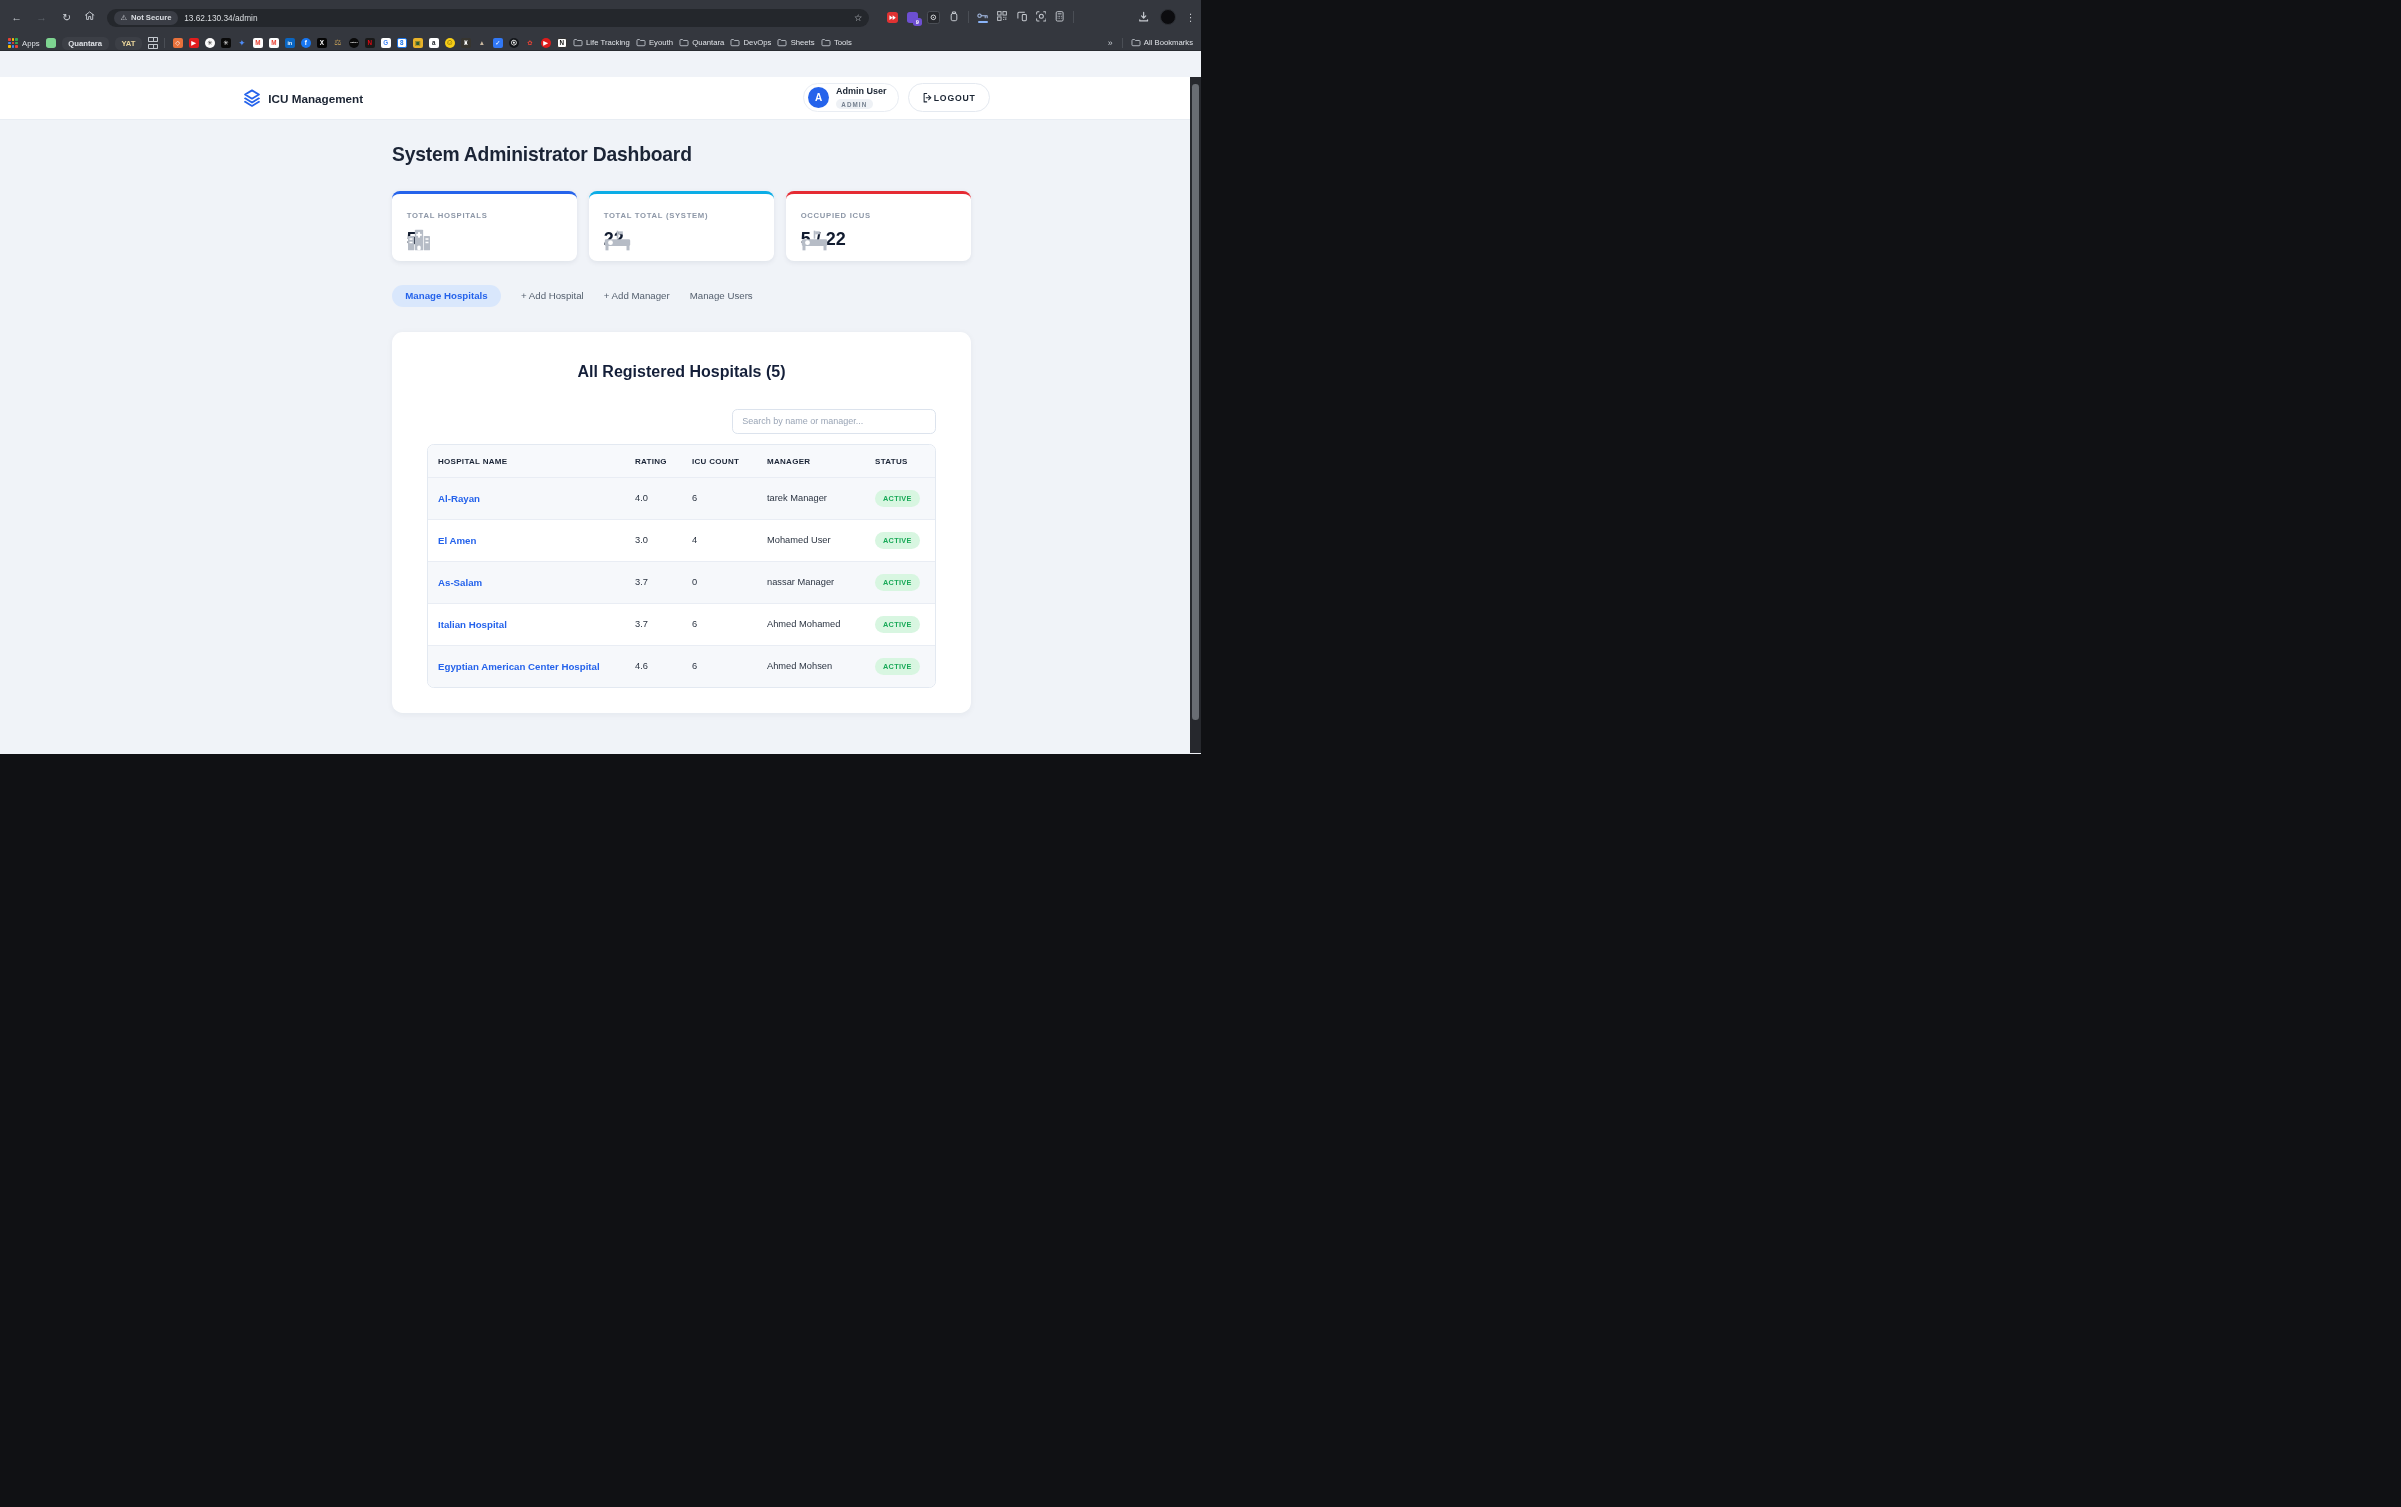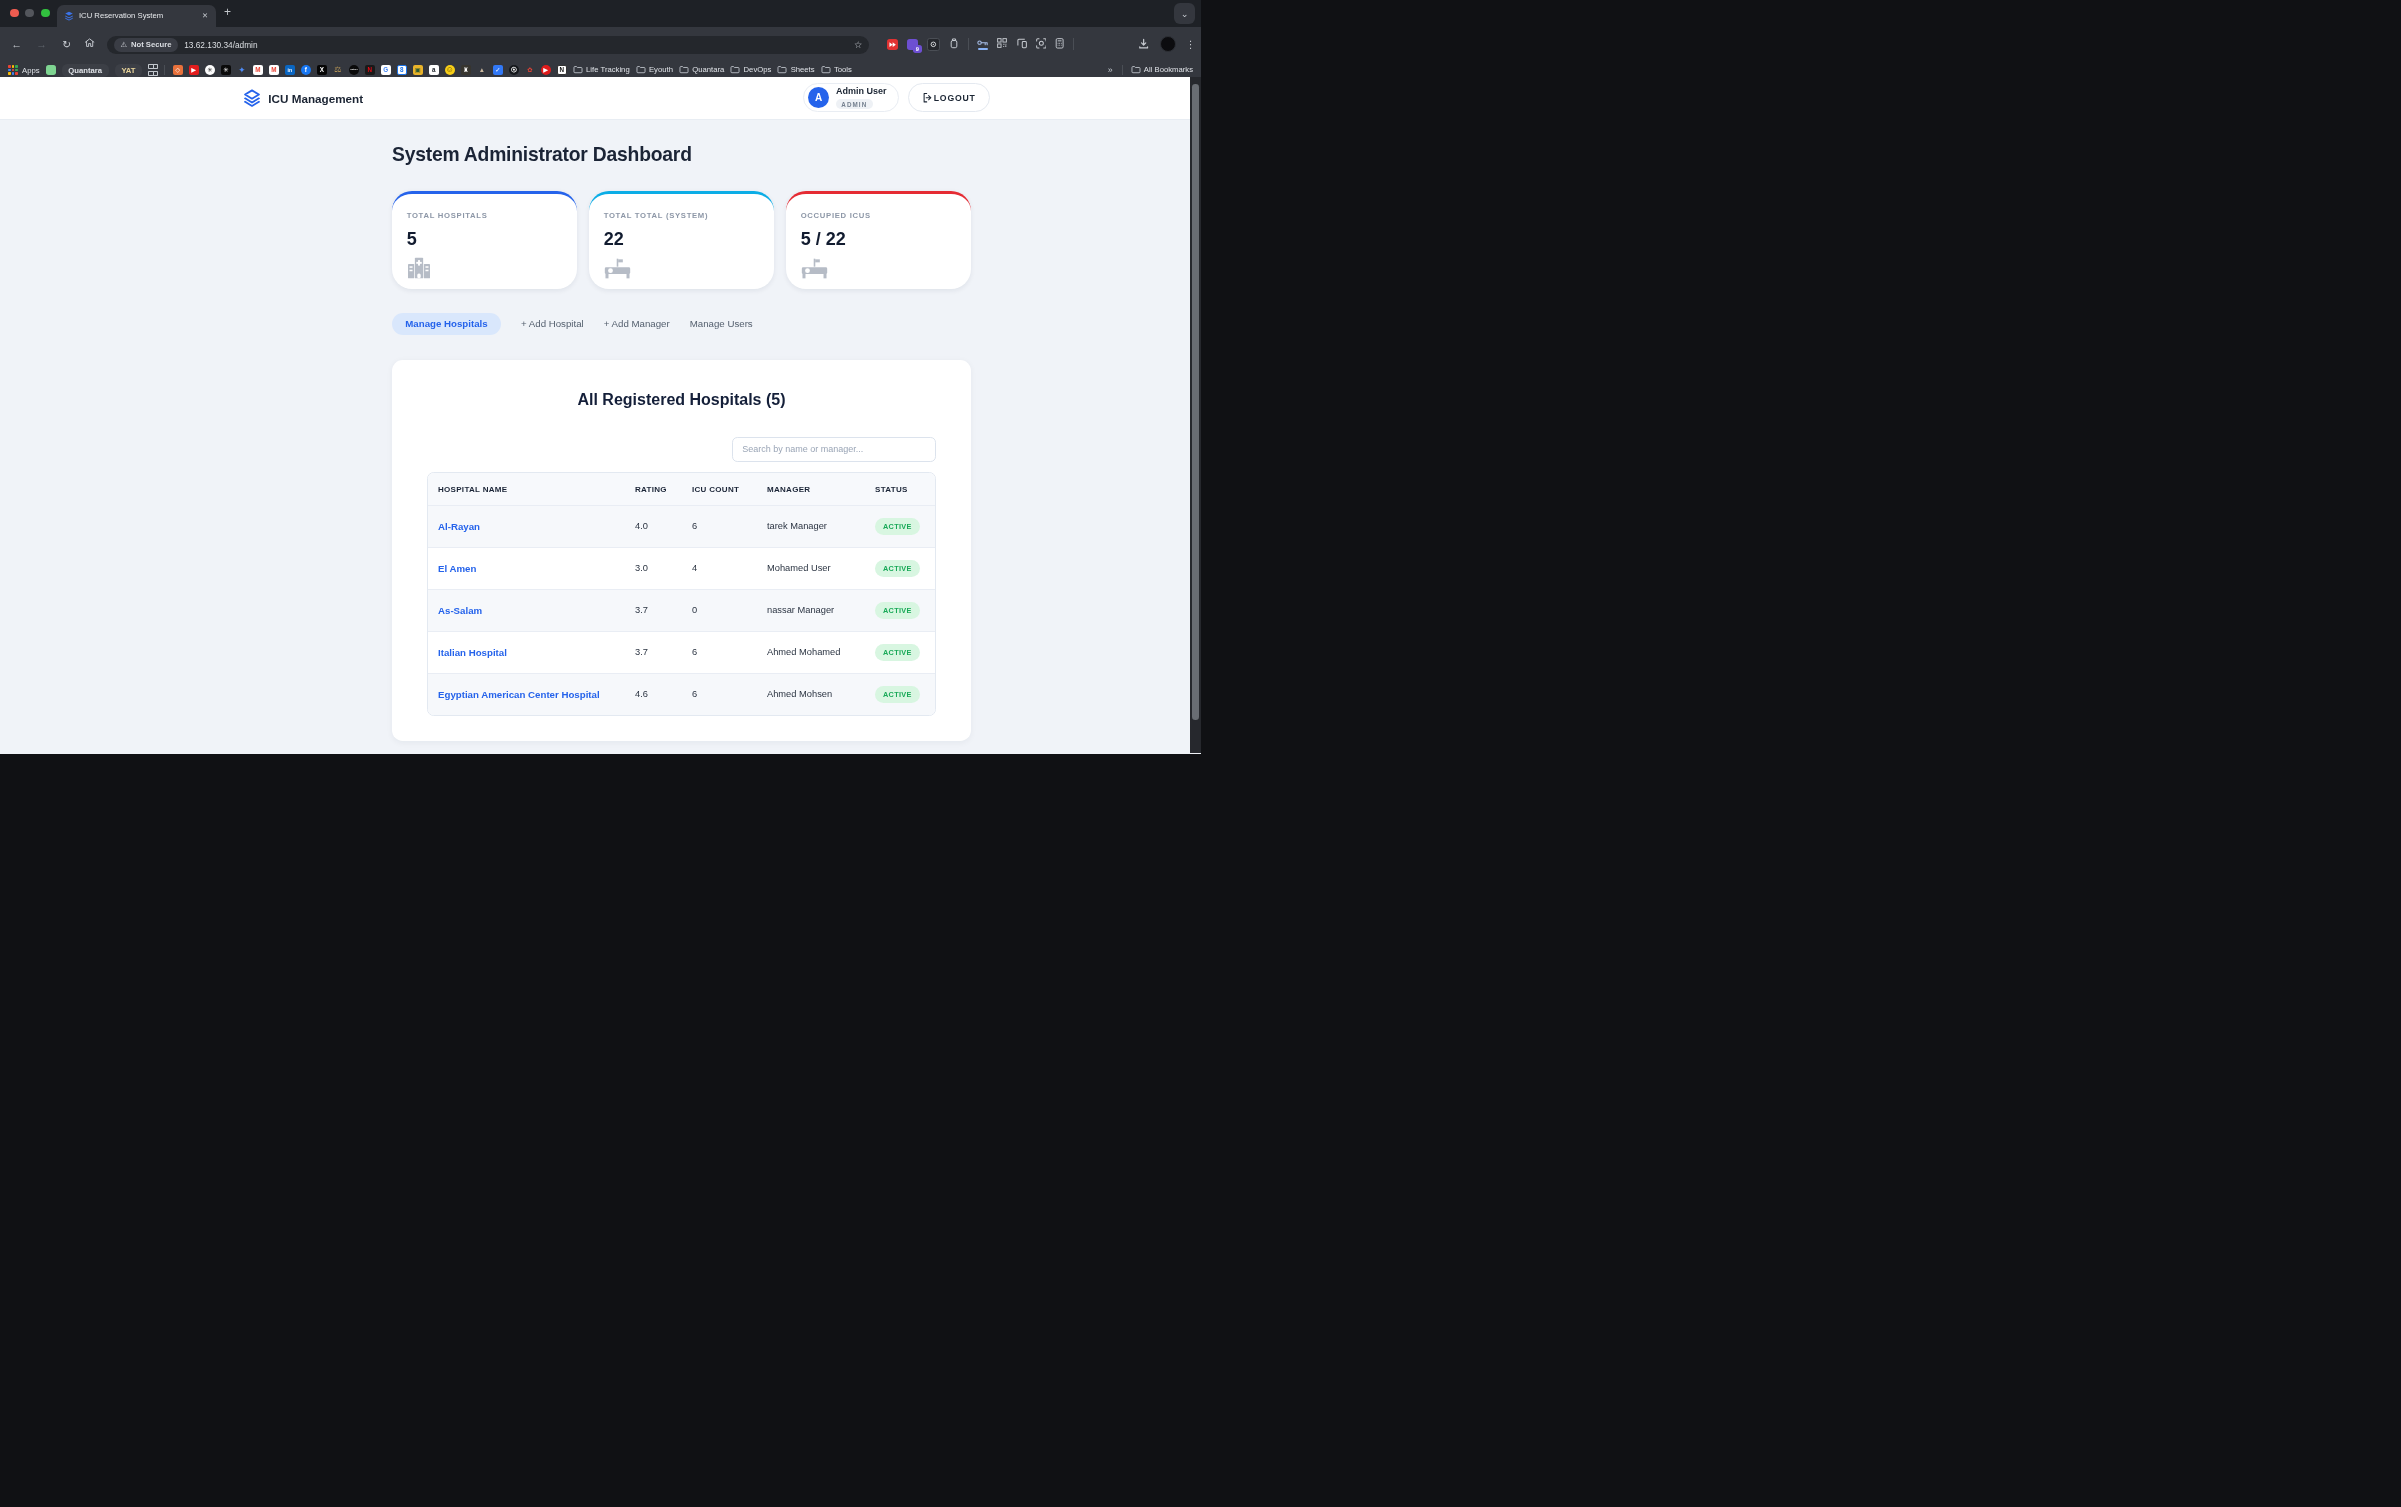--- a/index.html
+++ b/index.html
@@ -79,22 +79,22 @@
              color:#1b2533;box-sizing:border-box;}
   .sidebar{position:absolute;left:212px;top:61px;width:149px;background:#fff;border-radius:9.3px;
            box-shadow:0 1.3px 6.7px rgba(20,30,55,.06);padding:16px 13.3px 17.3px;box-sizing:border-box;}
   .ws{font-size:7.3px;font-weight:700;letter-spacing:1.7px;color:#98a2b3;margin:0 0 10.7px 1.3px;}
   .nav-item{height:27px;border-radius:6.7px;background:#d9e7fc;color:#2456d6;display:flex;align-items:center;
             gap:6.7px;padding:0 8.7px;font-size:9.7px;font-weight:600;margin-bottom:8px;}
   .nav-item:last-child{margin-bottom:0;}
   .main{position:absolute;left:392px;top:67px;width:579px;}
   .pagetitle{margin:0;font-size:19.3px;font-weight:800;color:#1b2436;letter-spacing:-0.2px;}
   .stats{display:flex;gap:12px;margin-top:25px;}
-  .stat{flex:1;background:#fff;border-radius:20px;border-top:3.3px solid #2563eb;
-        box-shadow:0 1.3px 5.3px rgba(20,30,55,.07);height:98px;position:relative;padding:17.3px 14.7px 0;box-sizing:border-box;}
+  .stat{flex:1;background:#fff;border-radius:8px;border-top:3.3px solid #2563eb;
+        box-shadow:0 1.3px 5.3px rgba(20,30,55,.07);height:70px;position:relative;padding:17.3px 14.7px 0;box-sizing:border-box;}
   .stat-label{font-size:7.7px;font-weight:700;color:#8d97a7;letter-spacing:0.7px;}
   .stat-value{font-size:18px;font-weight:800;color:#121c30;margin-top:8.7px;}
   .stat-icon{position:absolute;left:14.7px;bottom:10px;color:#b6bcc6;}
   .tabs{display:flex;align-items:center;gap:20px;margin-top:24px;}
   .tabpill{padding:5.3px 13.3px;border-radius:12px;background:#d9e7fc;color:#2563eb;font-size:9.7px;font-weight:600;}
   .tabitem{color:#55606f;font-size:9.7px;font-weight:500;}
   .bigcard{margin-top:25px;background:#fff;border-radius:10.7px;box-shadow:0 1.3px 6.7px rgba(20,30,55,.05);
            padding:31px 35px 31px;height:381px;box-sizing:border-box;}
   .bigtitle{margin:0 0 28px;text-align:center;font-size:16px;font-weight:800;color:#141f39;}
   .searchrow{display:flex;justify-content:flex-end;margin-bottom:10.7px;}
@@ -111,35 +111,20 @@
   td{padding:12px 10px;font-size:9.3px;color:#2b3442;}
   .hosp{color:#2563eb;font-weight:600;font-size:9.7px;text-decoration:none;cursor:pointer;}
   .active-pill{display:inline-block;background:#d8f6e1;color:#18a957;font-size:7.3px;font-weight:700;
                letter-spacing:0.3px;padding:4px 8px;border-radius:8.7px;}
 </style>
 </head>
 <body>
 
 <div class="stage">
 
-  <div class="titlebar">
-    <span class="dot dot-red"></span>
-    <span class="dot dot-gray"></span>
-    <span class="dot dot-green"></span>
-    <div class="tab">
-      <svg class="tab-favicon" viewBox="0 0 16 16">
-        <path d="M8 1 L14 4 L8 7 L2 4 Z" fill="#3b73e8"></path>
-        <path d="M2 8 L8 11 L14 8 M2 11.5 L8 14.5 L14 11.5" stroke="#3b73e8" stroke-width="1.6" fill="none"></path>
-      </svg>
-      <span class="tab-title">ICU Reservation System</span>
-      <span class="tab-close">✕</span>
-    </div>
-    <span class="newtab">+</span>
-    <div class="winchevron">⌄</div>
-  </div>
 
   <div class="toolbar">
     <span class="tbtn" style="left:8px">←</span>
     <span class="tbtn disabled" style="left:33px">→</span>
     <span class="tbtn" style="left:58px">↻</span>
     <span class="tbtn" style="left:81px">
       <svg width="11.3" height="11.3" viewBox="0 0 24 24" fill="none" stroke="#c6cad0" stroke-width="2" stroke-linejoin="round" stroke-linecap="round">
         <path d="M3 11 L12 4 L21 11"></path>
           <path d="M5.5 9.5 V20 H9.8 V14 H14.2 V20 H18.5 V9.5"></path>
       </svg>

